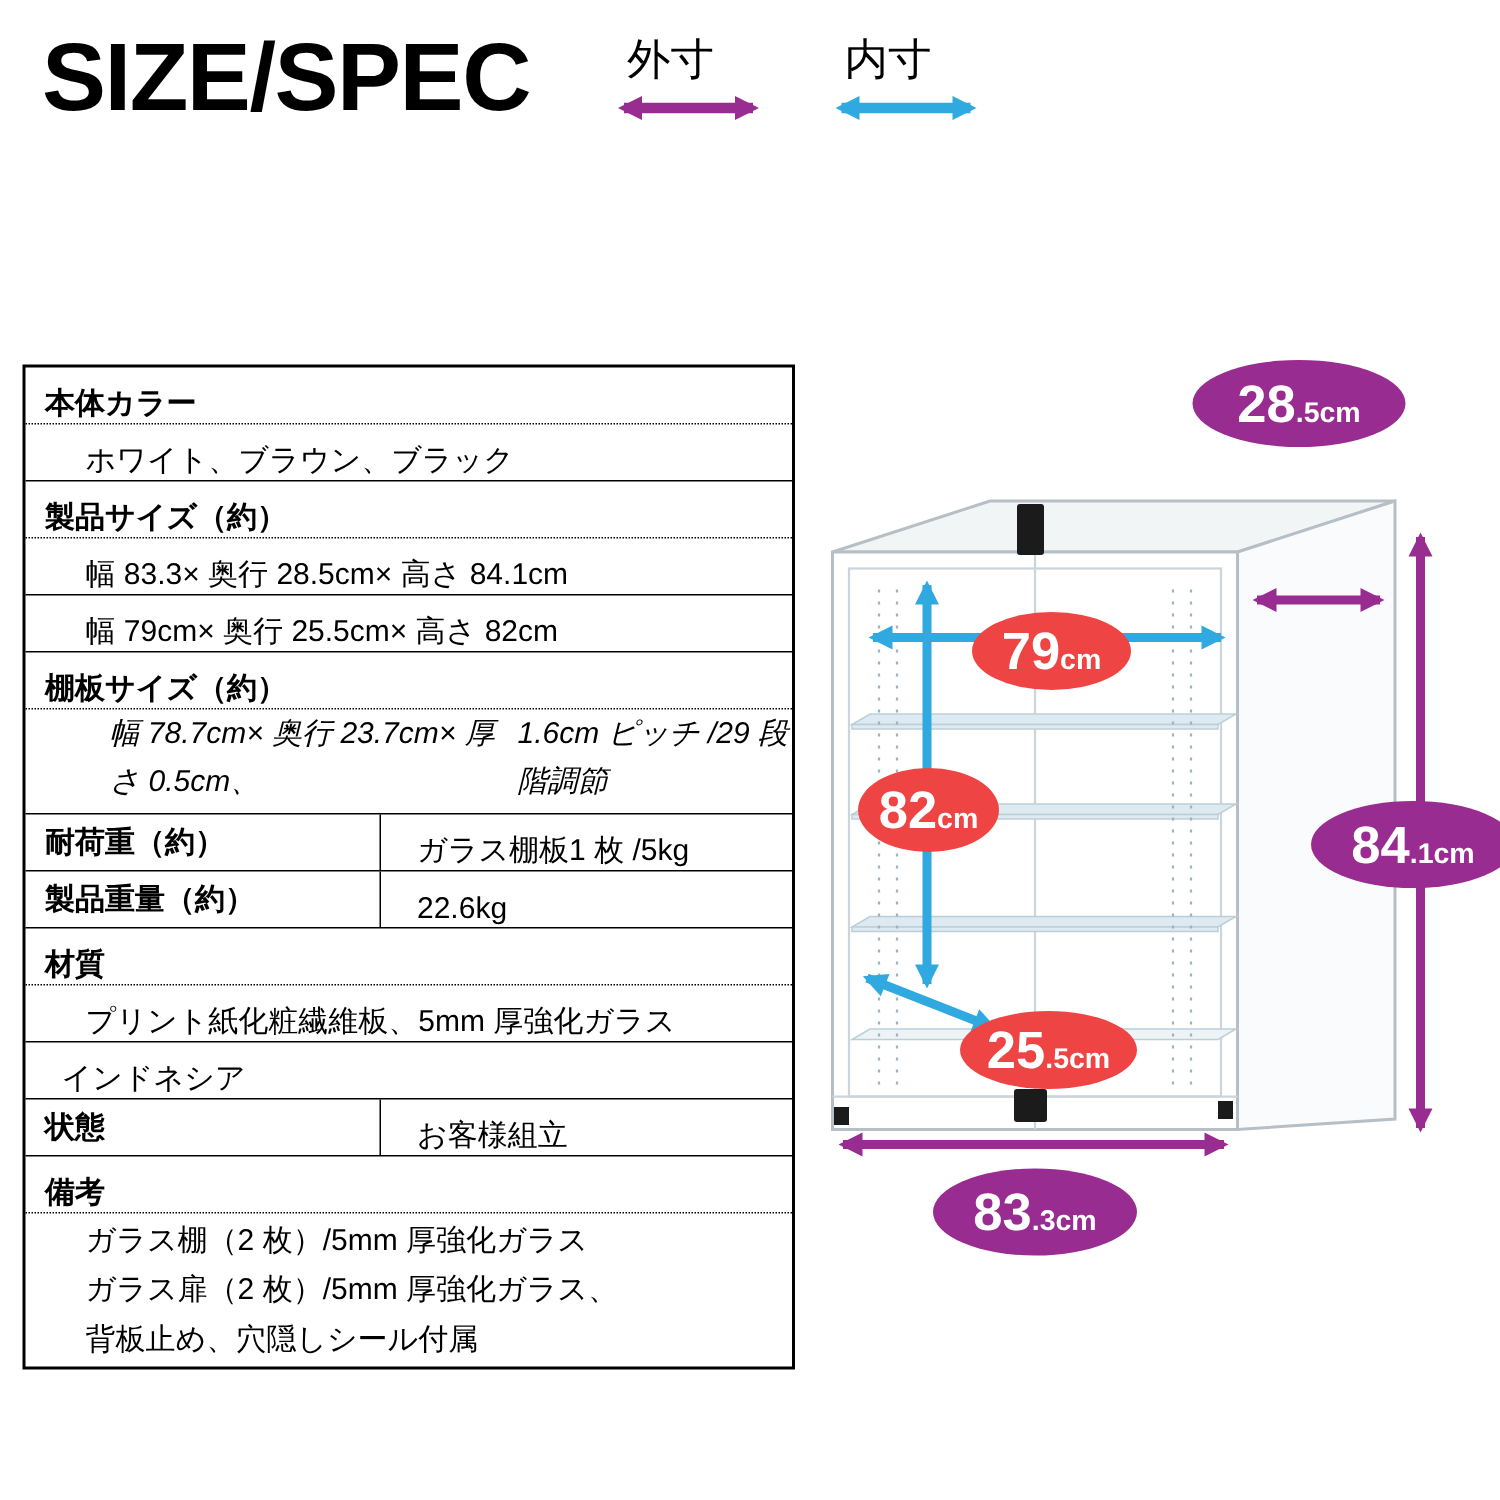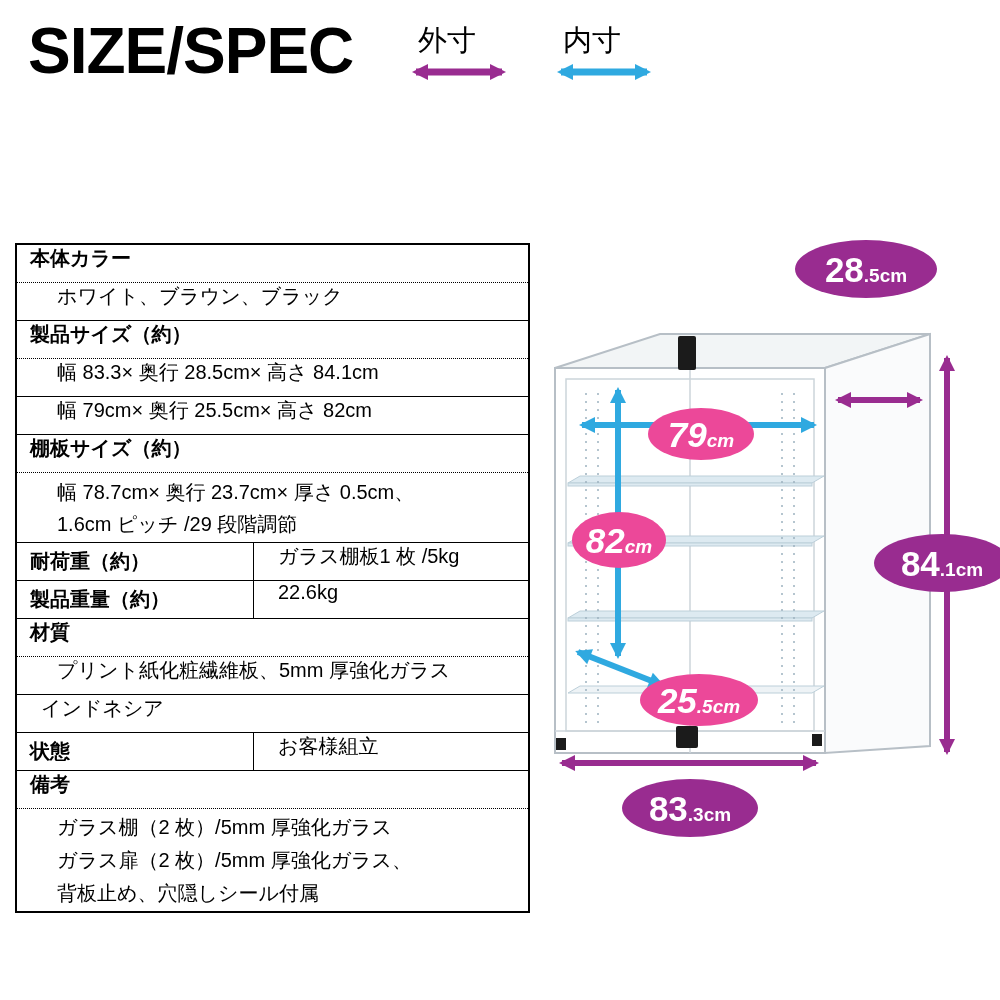--- a/index.html
+++ b/index.html
@@ -15,44 +15,44 @@
   .legend-item{position:absolute;display:flex;flex-direction:column;align-items:flex-start;}
   .legend-item .legend-label{font-size:29px;padding-left:18px;line-height:1.3;}
   #legend-outer{left:400px;top:22px;}
   #legend-inner{left:545px;top:22px;}
 
   
   .spec-table{
     position:absolute;left:15px;top:243px;width:515px;
     border:2px solid #000;box-sizing:border-box;font-size:20px;background:#fff;
   }
-  .t-row{display:flex;align-items:flex-start;height:38px;box-sizing:border-box;}
+  .t-row{display:flex;align-items:flex-end;height:38px;box-sizing:border-box;}
   .t-row.dotted{border-bottom:1px dotted #000;}
   .t-row.solid{border-bottom:1px solid #000;}
   .t-row .h{font-weight:bold;}
   .t-row.head{padding-left:13px;}
   .t-row.val{padding-left:40px;}
   .t-row.pair{padding-left:0;}
   .t-row.pair .cell-l{
     width:237px;align-self:stretch;display:flex;align-items:center;
     padding-left:13px;box-sizing:border-box;border-right:1px solid #000;font-weight:bold;
   }
   .t-row.pair .cell-r{padding-left:24px;}
-  .t-row.multi{flex-direction:column;align-items:flex-start;justify-content:center;height:70px;padding-left:40px;line-height:32px;}
+  .t-row.multi{flex-direction:row;align-items:flex-start;justify-content:center;height:70px;padding-left:56px;line-height:32px;font-style:italic;}
   .t-row.multi3{flex-direction:column;align-items:flex-start;justify-content:center;height:102px;padding-left:40px;line-height:33px;border-bottom:none;}
 
   
   .diagram{position:absolute;left:540px;top:228px;width:460px;height:640px;}
   .diagram svg{position:absolute;left:0;top:0;}
   .callout{
     position:absolute;border-radius:50%;display:flex;align-items:center;justify-content:center;
     color:#fff;font-weight:bold;line-height:1;
   }
   .callout.purple{background:#992c90;}
-  .callout.cyan{background:#ec4899;font-style:italic;}
+  .callout.cyan{background:#ef4444;}
   .callout .num{font-size:35px;}
   .callout .unit{font-size:19px;}
 </style>
 </head>
 <body>
 
 <div class="page">
 
   <h1 class="title">SIZE/SPEC</h1>
 

